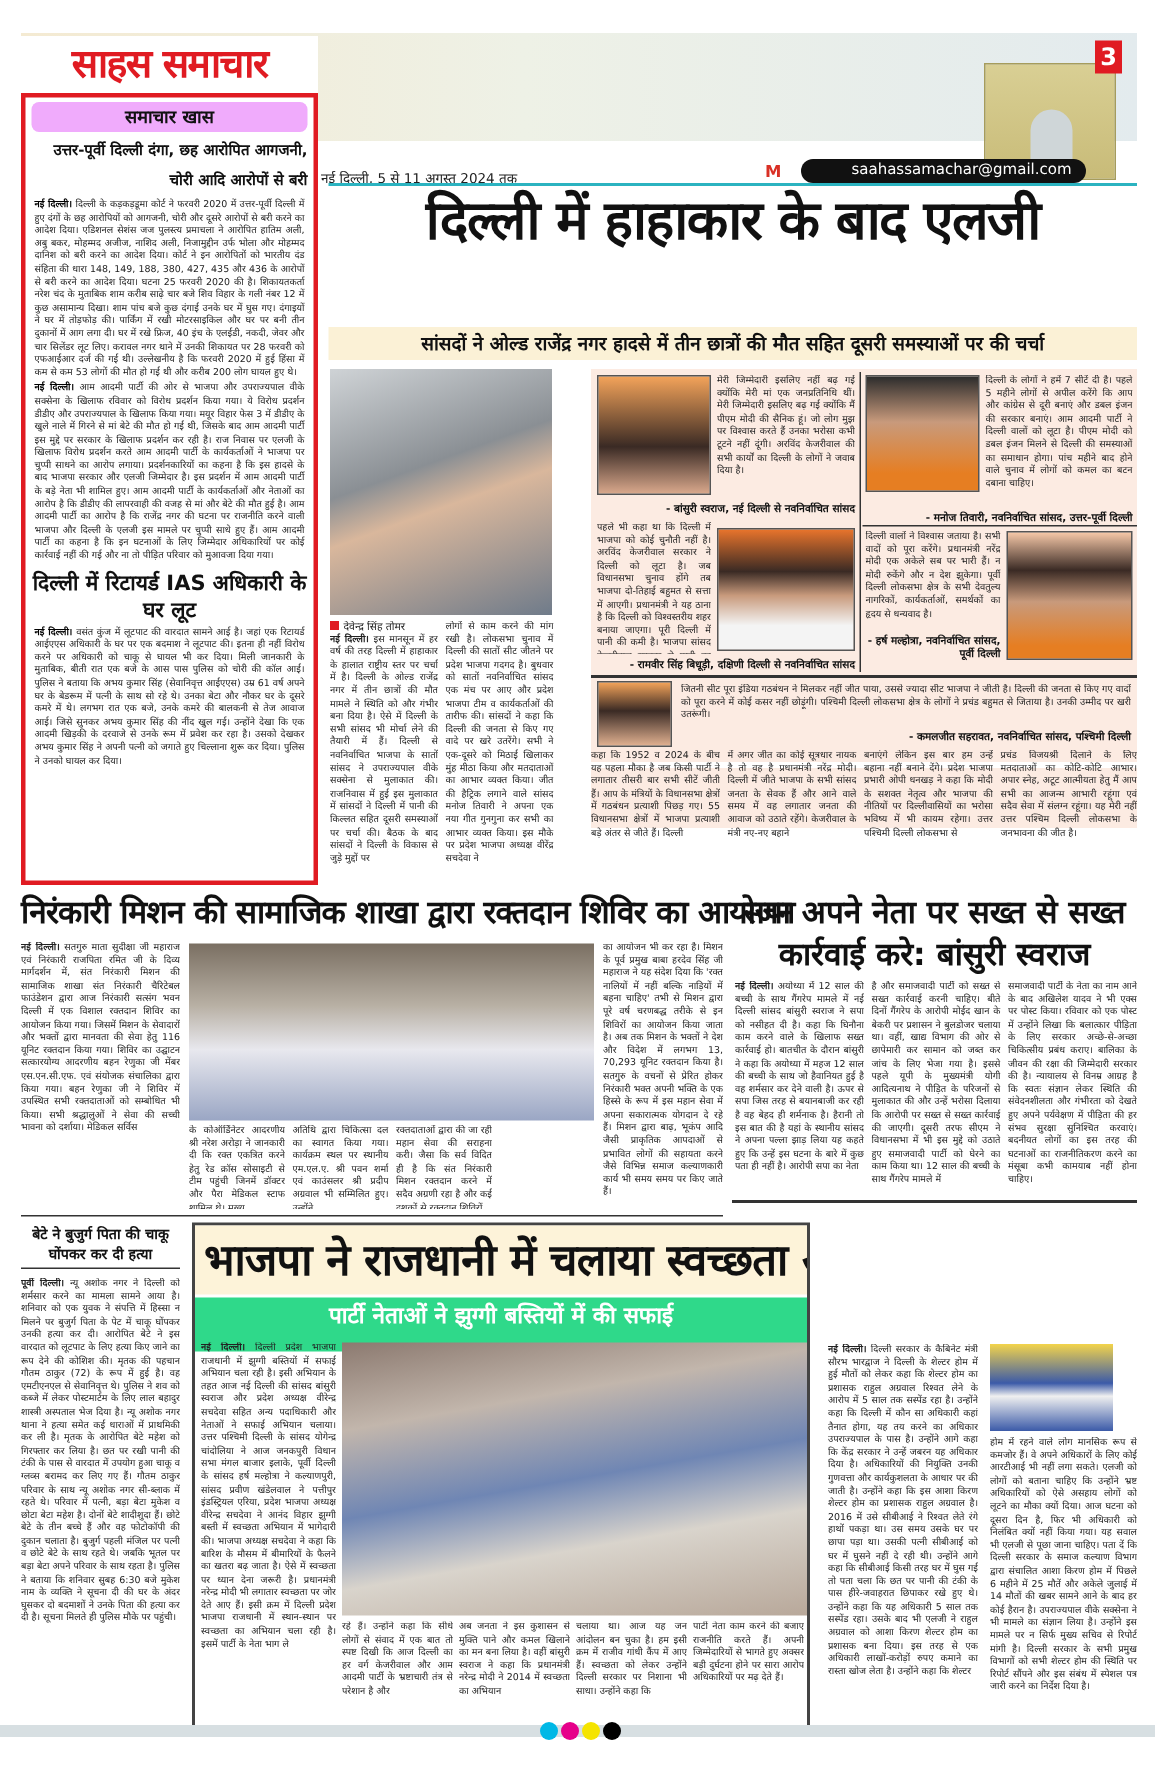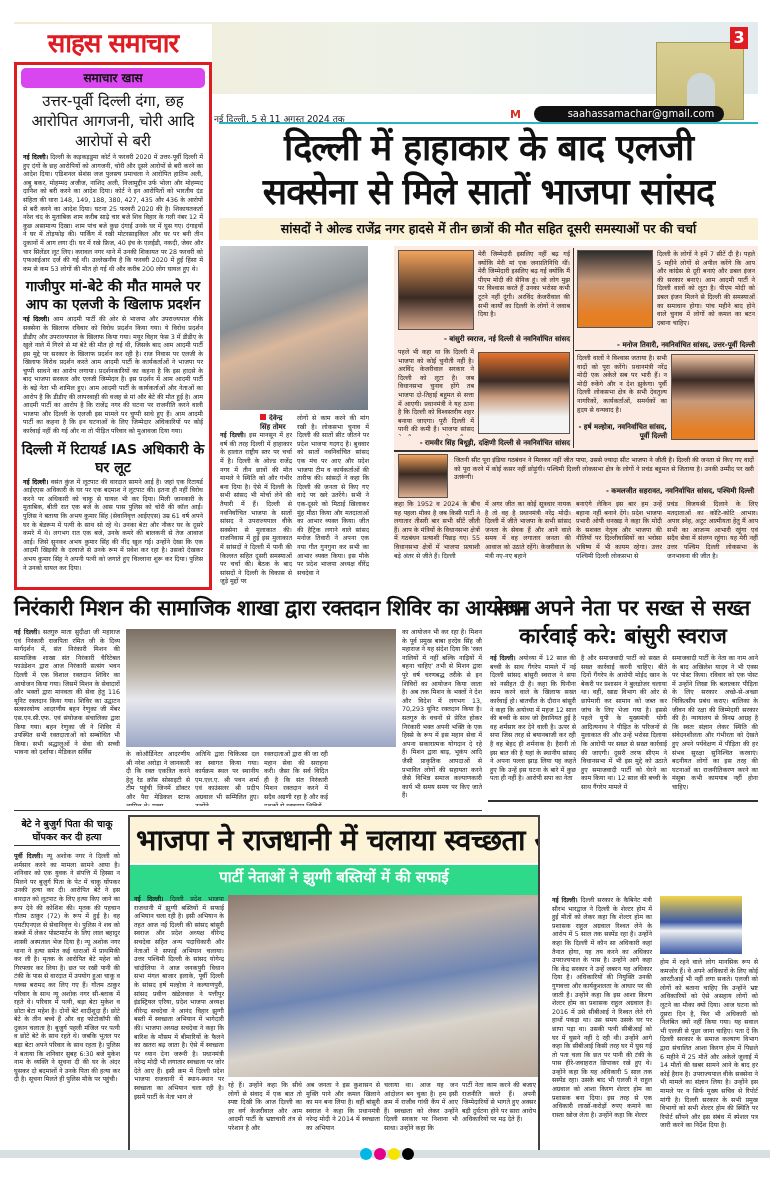--- a/index.html
+++ b/index.html
@@ -11,22 +11,22 @@
 .dateline{position:absolute;left:200px;top:90px;font-size:9px;color:#222;}
 .gmail{position:absolute;left:292px;top:86px;width:14px;height:12px;color:#d93025;font-weight:bold;font-size:11px;}
 .email{position:absolute;left:318px;top:84px;width:190px;height:16px;background:#111;color:#fff;border-radius:8px;font-size:10px;line-height:16px;text-align:center;}
 .gate{position:absolute;left:642px;top:20px;width:88px;height:78px;background:linear-gradient(#d9cf94,#c8bb78);border:1px solid #a69c5c;}
 .gate .arch{position:absolute;left:30px;top:30px;width:28px;height:48px;background:#cfd6d8;border-radius:14px 14px 0 0;}
 .pagenum{position:absolute;left:716px;top:5px;width:18px;height:22px;background:#e01b22;color:#fff;font-weight:bold;font-size:16px;text-align:center;line-height:22px;}
 .teal-rule{position:absolute;left:205px;top:100px;width:539px;height:2px;background:#2bb3c0;}
 
 
 .leftbox{position:absolute;left:0;top:40px;width:198px;height:528px;border:3px solid #e01b22;background:#fff;}
-.lb-head{margin:3px 4px;height:20px;background:#d946ef;border-radius:5px;text-align:center;font-weight:bold;font-size:12px;line-height:20px;}
-.lb-h1{text-align:center;font-size:15px;line-height:20px;font-weight:normal;margin:2px 4px;}
+.lb-head{margin:3px 4px;height:20px;background:#f0abfc;border-radius:5px;text-align:center;font-weight:bold;font-size:12px;line-height:20px;}
+.lb-h1{text-align:right;font-size:10px;line-height:20px;font-weight:bold;margin:2px 4px;}
 .lb-h2{text-align:center;font-size:14px;line-height:18px;font-weight:bold;margin:4px 4px 2px;}
 .small{font-size:6.3px;line-height:8.6px;text-align:justify;margin:2px 6px;color:#222;}
 .small b{color:#000;}
 
 
 .lead-h{position:absolute;left:205px;top:104px;width:539px;text-align:center;font-weight:bold;font-size:36px;line-height:44px;letter-spacing:-1px;}
 .lead-sub{position:absolute;left:205px;top:196px;width:539px;height:22px;background:#fbf1d6;text-align:center;font-weight:bold;font-size:12.5px;line-height:22px;}
 .photo{position:absolute;background:#999;overflow:hidden;}
 .ph-lg{left:206px;top:224px;width:148px;height:164px;background:linear-gradient(160deg,#cfd3d6 0%,#8a8f94 40%,#d9b79c 55%,#6f7b8a 100%);}
 .caption-red{display:inline-block;width:6px;height:6px;background:#e01b22;margin-right:3px;}
@@ -70,37 +70,35 @@
     <div class="pagenum">3</div>
   </div>
   <div class="dateline">नई दिल्ली, 5 से 11 अगस्त 2024 तक</div>
   <div class="gmail" style="left:496px;top:86px;">M</div>
   <div class="email" style="left:520px;padding-left:24px;">saahassamachar@gmail.com</div>
 
   <div class="leftbox">
     <div class="lb-head">समाचार खास</div>
     <div class="lb-h1">उत्तर-पूर्वी दिल्ली दंगा, छह आरोपित आगजनी, चोरी आदि आरोपों से बरी</div>
     <p class="small"><b>नई दिल्ली।</b> <span>दिल्ली के कड़कड़डूमा कोर्ट ने फरवरी 2020 में उत्तर-पूर्वी दिल्ली में हुए दंगों के छह आरोपियों को आगजनी, चोरी और दूसरे आरोपों से बरी करने का आदेश दिया। एडिशनल सेशंस जज पुलस्त्य प्रमाचला ने आरोपित हातिम अली, अबु बकर, मोहम्मद अजीज, नाशिद अली, निजामुद्दीन उर्फ भोला और मोहम्मद दानिश को बरी करने का आदेश दिया। कोर्ट ने इन आरोपितों को भारतीय दंड संहिता की धारा 148, 149, 188, 380, 427, 435 और 436 के आरोपों से बरी करने का आदेश दिया। घटना 25 फरवरी 2020 की है। शिकायतकर्ता नरेश चंद के मुताबिक शाम करीब साढ़े चार बजे शिव विहार के गली नंबर 12 में कुछ असामान्य दिखा। शाम पांच बजे कुछ दंगाई उनके घर में घुस गए। दंगाइयों ने घर में तोड़फोड़ की। पार्किंग में रखी मोटरसाइकिल और घर पर बनी तीन दुकानों में आग लगा दी। घर में रखे फ्रिज, 40 इंच के एलईडी, नकदी, जेवर और चार सिलेंडर लूट लिए। करावल नगर थाने में उनकी शिकायत पर 28 फरवरी को एफआईआर दर्ज की गई थी। उल्लेखनीय है कि फरवरी 2020 में हुई हिंसा में कम से कम 53 लोगों की मौत हो गई थी और करीब 200 लोग घायल हुए थे।</span></p>
-    <div class="lb-h2">गाजीपुर मां-बेटे की मौत मामले पर आप का एलजी के खिलाफ प्रदर्शन</div>
     <p class="small"><b>नई दिल्ली।</b> <span>आम आदमी पार्टी की ओर से भाजपा और उपराज्यपाल वीके सक्सेना के खिलाफ रविवार को विरोध प्रदर्शन किया गया। ये विरोध प्रदर्शन डीडीए और उपराज्यपाल के खिलाफ किया गया। मयूर विहार फेस 3 में डीडीए के खुले नाले में गिरने से मां बेटे की मौत हो गई थी, जिसके बाद आम आदमी पार्टी इस मुद्दे पर सरकार के खिलाफ प्रदर्शन कर रही है। राज निवास पर एलजी के खिलाफ विरोध प्रदर्शन करते आम आदमी पार्टी के कार्यकर्ताओं ने भाजपा पर चुप्पी साधने का आरोप लगाया। प्रदर्शनकारियों का कहना है कि इस हादसे के बाद भाजपा सरकार और एलजी जिम्मेदार है। इस प्रदर्शन में आम आदमी पार्टी के बड़े नेता भी शामिल हुए। आम आदमी पार्टी के कार्यकर्ताओं और नेताओं का आरोप है कि डीडीए की लापरवाही की वजह से मां और बेटे की मौत हुई है। आम आदमी पार्टी का आरोप है कि राजेंद्र नगर की घटना पर राजनीति करने वाली भाजपा और दिल्ली के एलजी इस मामले पर चुप्पी साधे हुए हैं। आम आदमी पार्टी का कहना है कि इन घटनाओं के लिए जिम्मेदार अधिकारियों पर कोई कार्रवाई नहीं की गई और ना तो पीड़ित परिवार को मुआवजा दिया गया।</span></p>
     <div class="lb-h2">दिल्ली में रिटायर्ड IAS अधिकारी के घर लूट</div>
     <p class="small"><b>नई दिल्ली।</b> <span>वसंत कुंज में लूटपाट की वारदात सामने आई है। जहां एक रिटायर्ड आईएएस अधिकारी के घर पर एक बदमाश ने लूटपाट की। इतना ही नहीं विरोध करने पर अधिकारी को चाकू से घायल भी कर दिया। मिली जानकारी के मुताबिक, बीती रात एक बजे के आस पास पुलिस को चोरी की कॉल आई। पुलिस ने बताया कि अभय कुमार सिंह (सेवानिवृत्त आईएएस) उम्र 61 वर्ष अपने घर के बेडरूम में पत्नी के साथ सो रहे थे। उनका बेटा और नौकर घर के दूसरे कमरे में थे। लगभग रात एक बजे, उनके कमरे की बालकनी से तेज आवाज आई। जिसे सुनकर अभय कुमार सिंह की नींद खुल गई। उन्होंने देखा कि एक आदमी खिड़की के दरवाजे से उनके रूम में प्रवेश कर रहा है। उसको देखकर अभय कुमार सिंह ने अपनी पत्नी को जगाते हुए चिल्लाना शुरू कर दिया। पुलिस ने उनको घायल कर दिया।</span></p>
   </div>
 
   <div class="teal-rule"></div>
   <div class="lead-h">
     <div>दिल्ली में हाहाकार के बाद एलजी</div>
-    <div>सक्सेना से मिले सातों भाजपा सांसद</div>
   </div>
   <div class="lead-sub">सांसदों ने ओल्ड राजेंद्र नगर हादसे में तीन छात्रों की मौत सहित दूसरी समस्याओं पर की चर्चा</div>
 
   <div class="photo ph-lg"></div>
 
   <div class="leadtext" style="left:206px;top:392px;width:72px;height:178px;overflow:hidden;">
-    <div style="font-weight:bold;font-size:7px;margin-left:40px;"><span class="caption-red"></span><span>देवेन्द्र सिंह तोमर</span></div>
+    <div style="font-weight:normal;font-size:7px;"><span class="caption-red"></span><span>देवेन्द्र सिंह तोमर</span></div>
     <b>नई दिल्ली।</b> <span>इस मानसून में हर वर्ष की तरह दिल्ली में हाहाकार के हालात राष्ट्रीय स्तर पर चर्चा में है। दिल्ली के ओल्ड राजेंद्र नगर में तीन छात्रों की मौत मामले ने स्थिति को और गंभीर बना दिया है। ऐसे में दिल्ली के सभी सांसद भी मोर्चा लेने की तैयारी में हैं। दिल्ली से नवनिर्वाचित भाजपा के सातों सांसद ने उपराज्यपाल वीके सक्सेना से मुलाकात की। राजनिवास में हुई इस मुलाकात में सांसदों ने दिल्ली में पानी की किल्लत सहित दूसरी समस्याओं पर चर्चा की। बैठक के बाद सांसदों ने दिल्ली के विकास से जुड़े मुद्दों पर</span>
   </div>
   <div class="leadtext" style="left:283px;top:392px;width:72px;height:178px;overflow:hidden;">लोगों से काम करने की मांग रखी है। लोकसभा चुनाव में दिल्ली की सातों सीट जीतने पर प्रदेश भाजपा गदगद है। बुधवार को सातों नवनिर्वाचित सांसद एक मंच पर आए और प्रदेश भाजपा टीम व कार्यकर्ताओं की तारीफ की। सांसदों ने कहा कि दिल्ली की जनता से किए गए वादे पर खरे उतरेंगे। सभी ने एक-दूसरे को मिठाई खिलाकर मुंह मीठा किया और मतदाताओं का आभार व्यक्त किया। जीत की हैट्रिक लगाने वाले सांसद मनोज तिवारी ने अपना एक नया गीत गुनगुना कर सभी का आभार व्यक्त किया। इस मौके पर प्रदेश भाजपा अध्यक्ष वीरेंद्र सचदेवा ने</div>
 
   <div class="quotes"></div>
   <div class="photo qimg" style="left:384px;top:228px;width:76px;height:80px;background:linear-gradient(#f3a35a,#3a2a24 60%,#d9a88c);"></div>
   <div class="qtext" style="left:464px;top:228px;width:92px;height:84px;overflow:hidden;">मेरी जिम्मेदारी इसलिए नहीं बढ़ गई क्योंकि मेरी मां एक जनप्रतिनिधि थीं। मेरी जिम्मेदारी इसलिए बढ़ गई क्योंकि मैं पीएम मोदी की सैनिक हूं। जो लोग मुझ पर विश्वास करते हैं उनका भरोसा कभी टूटने नहीं दूंगी। अरविंद केजरीवाल की सभी कार्यों का दिल्ली के लोगों ने जवाब दिया है।</div>
   <div class="qsig" style="left:384px;top:312px;width:172px;">- बांसुरी स्वराज, नई दिल्ली से नवनिर्वाचित सांसद</div>
 
   <div class="vdiv" style="left:559px;top:226px;height:200px;"></div>

